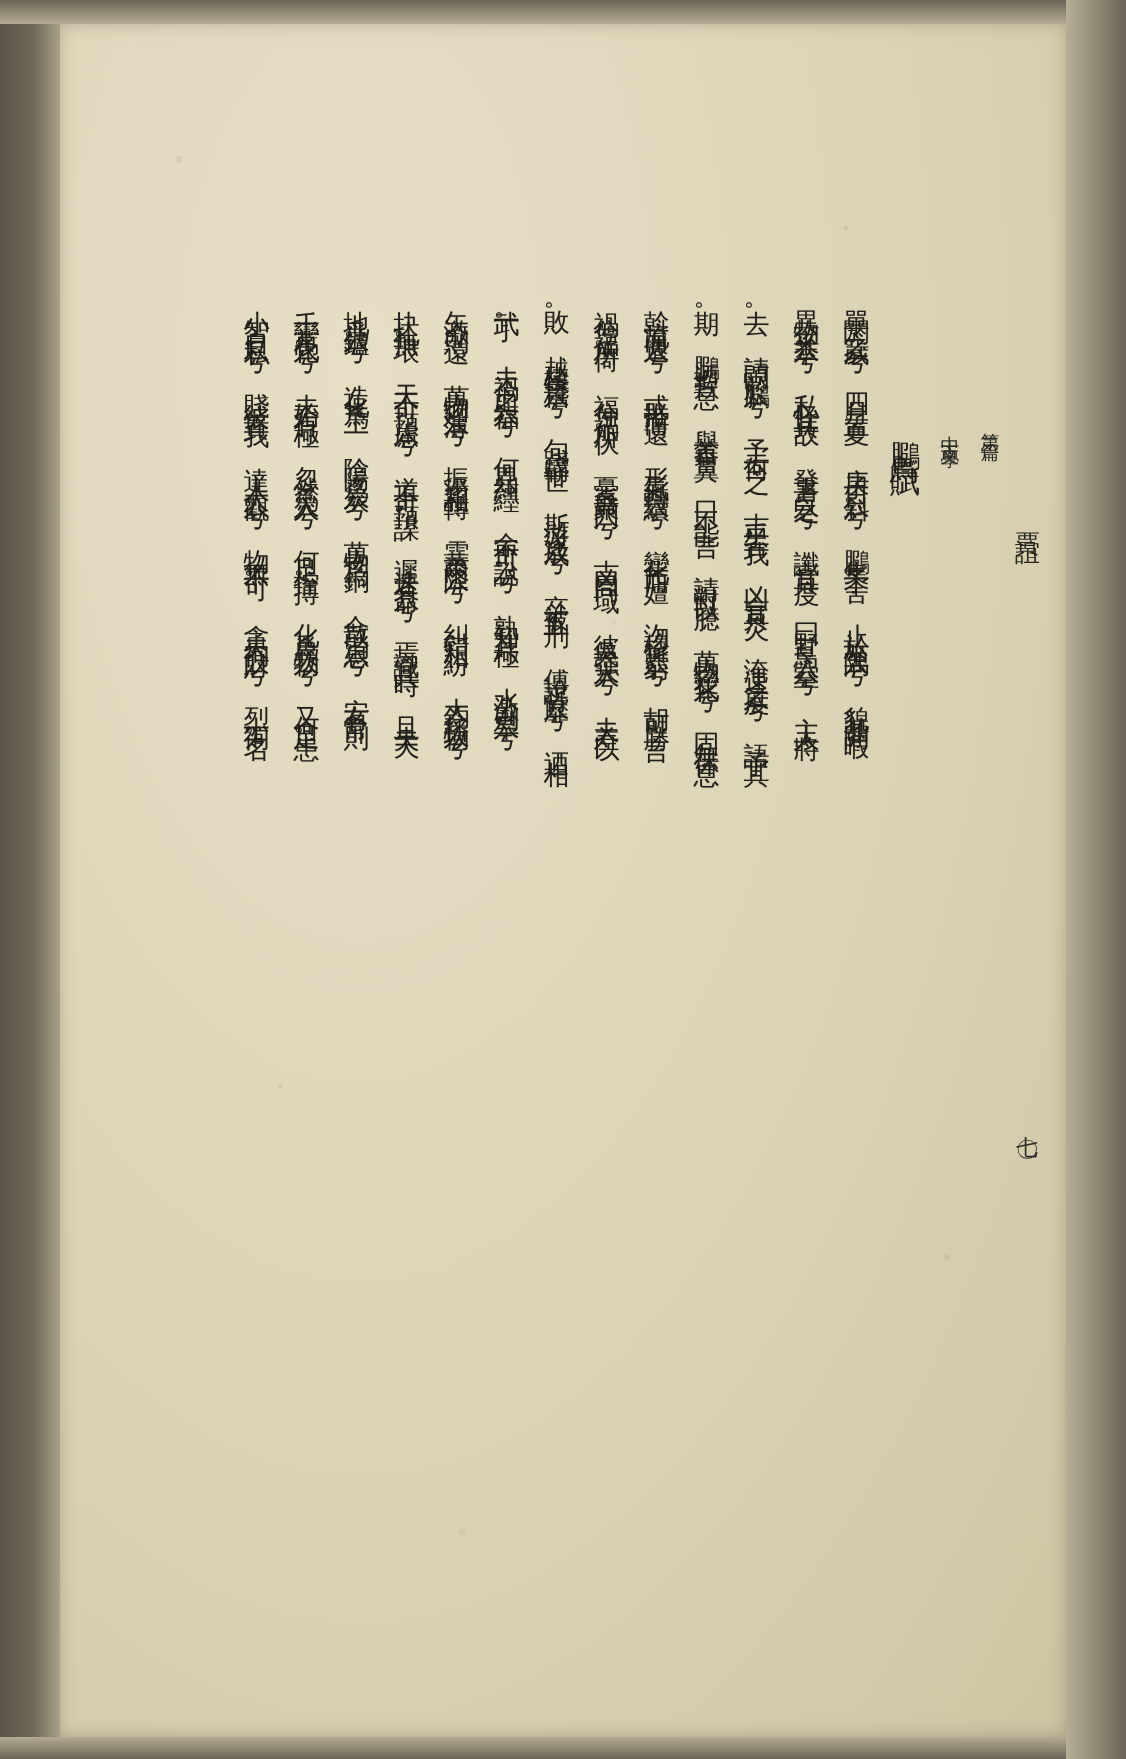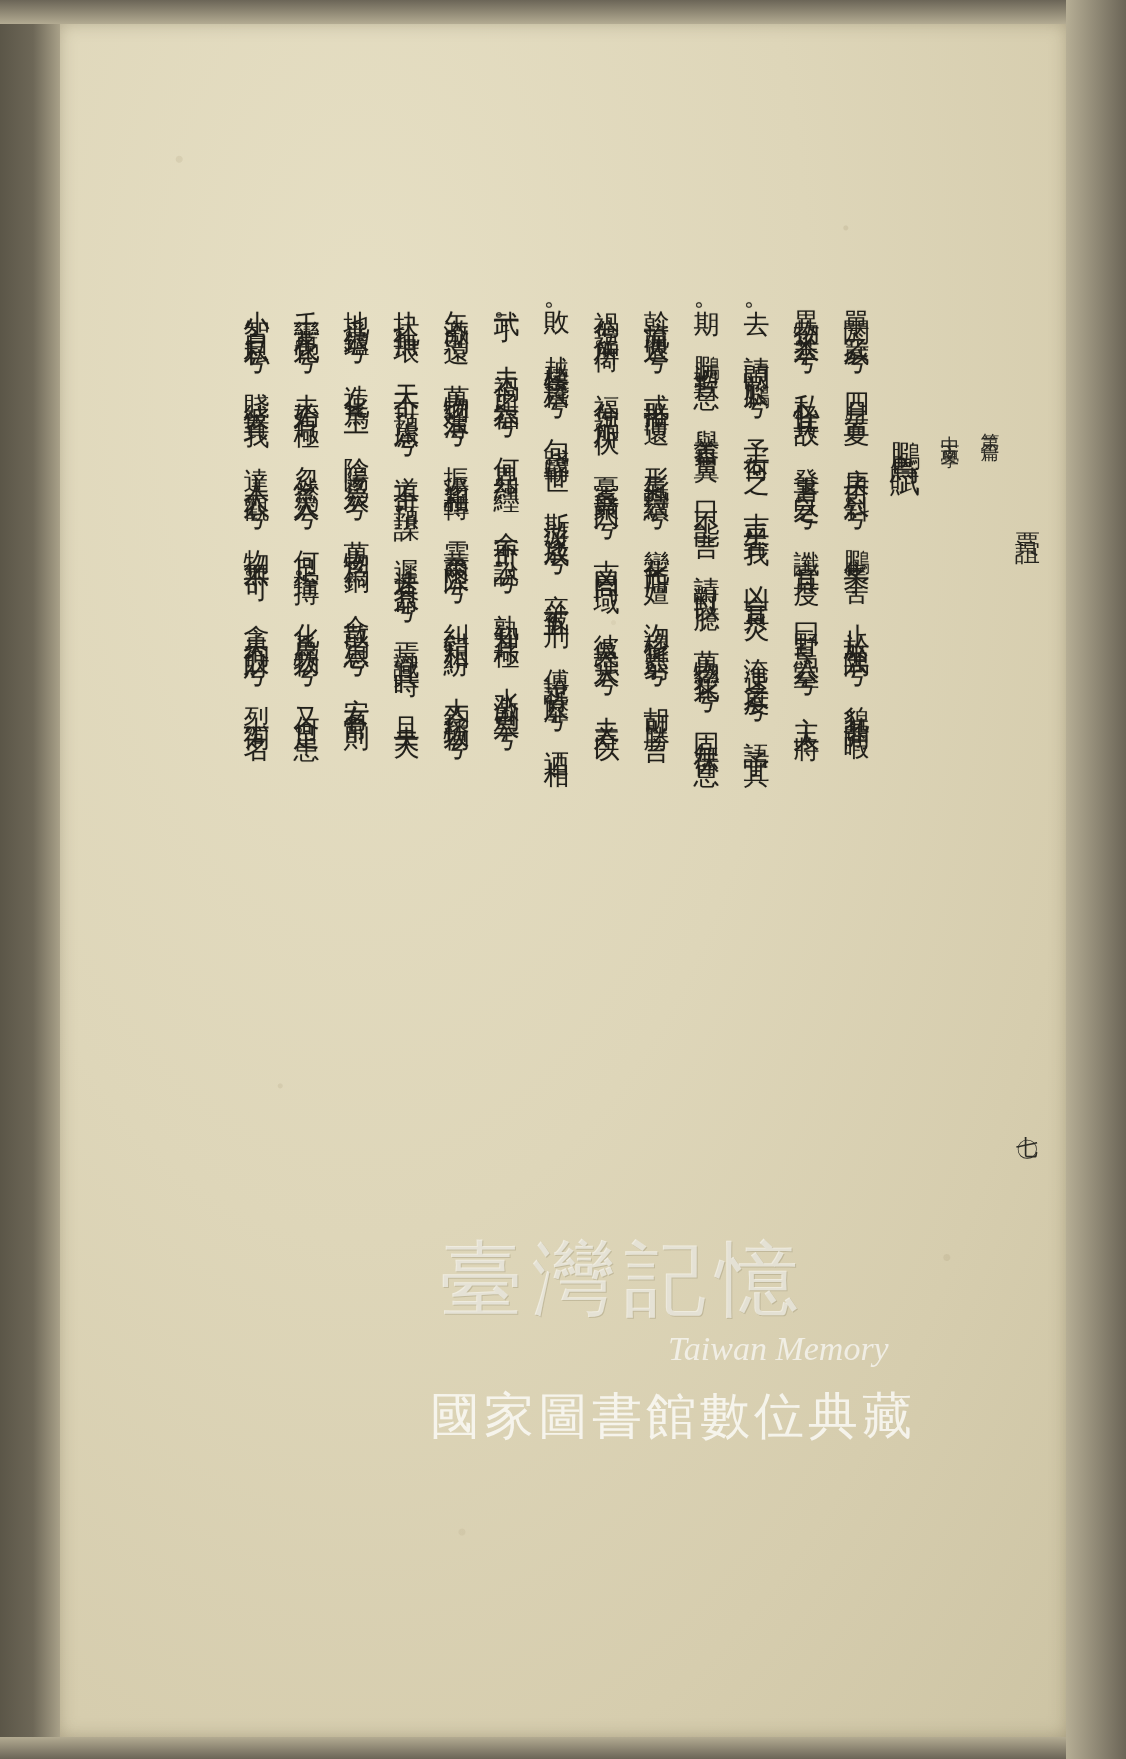--- a/index.html
+++ b/index.html
@@ -196,18 +196,13 @@
     <div class="col">禍兮福所倚。福兮禍所伏。憂喜聚門兮。吉凶同域。彼吳强大兮。夫差以</div>
     <div class="col">敗。越棲會稽兮。句踐霸世。斯游遂成兮。卒被五刑。傅說胥靡兮。迺相</div>
     <div class="col">武丁。夫禍之與福兮。何異糾纆。命不可說兮。孰知其極。水激則旱兮。</div>
     <div class="col">矢激則遠。萬物廻薄兮。振盪相轉。雲蒸雨降兮。糾錯相紛。大鈞播物兮。</div>
     <div class="col">块圠無垠。天不可預慮兮。道不可預謀。遲速有命兮。焉識其時。且夫天</div>
     <div class="col">地爲鑪兮。造化爲工。陰陽爲炭兮。萬物爲銅。合散消息兮。安有常則。</div>
     <div class="col">千變萬化兮。未始有極。忽然爲人兮。何足控搏。化爲異物兮。又何足患。</div>
     <div class="col">小智自私兮。賤彼貴我。達人大觀兮。物無不可。貪夫徇財兮。烈士徇名。</div>
   </div>
 
-  <div class="wm">
-    <div class="wm-cn">臺灣記憶</div>
-    <div class="wm-en">Taiwan Memory</div>
-    <div class="wm-lib">國家圖書館數位典藏</div>
-  </div>
 </div>
 
 </body></html>

